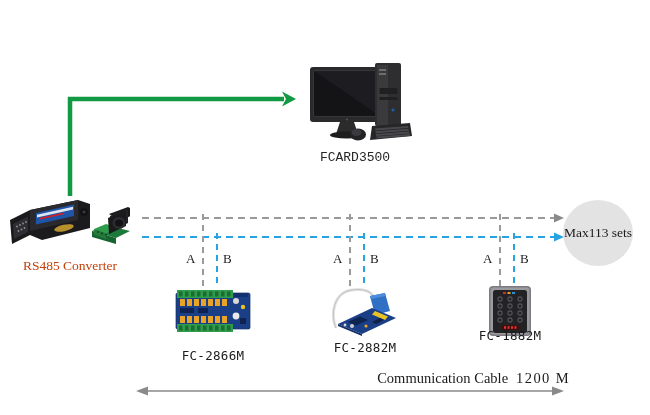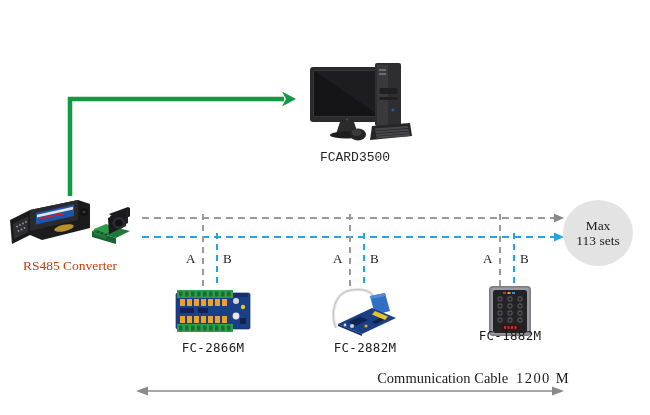--- a/index.html
+++ b/index.html
@@ -107,21 +107,21 @@
   
   .max-circle {
     position: absolute;
     left: 563px;
     top: 200px;
     width: 70px;
     height: 66px;
     border-radius: 50%;
     background: #e3e3e3;
     display: flex;
-    flex-direction: column;
+    flex-direction: row;
     align-items: center;
     justify-content: center;
     font-family: "Liberation Serif", serif;
     font-size: 13.5px;
     color: #1b1b1b;
     line-height: 1.12;
   }
 
   
   .device {
@@ -332,21 +332,21 @@
     </g>
 
     <rect x="8" y="21" width="14" height="5" fill="#0e2352"></rect>
     <rect x="26" y="21" width="10" height="5" fill="#0e2352"></rect>
     <circle cx="64" cy="14" r="3" fill="#d9d9d9"></circle>
     <circle cx="71" cy="20" r="2.2" fill="#e8c328"></circle>
     <circle cx="64" cy="29" r="3.4" fill="#e9e9e9"></circle>
     <rect x="68" y="31" width="6" height="6" fill="#0e2352"></rect>
     <rect x="62" y="6" width="14" height="4" fill="#12306d"></rect>
   </svg>
-  <div class="device-label" style="left:153px; top:340px; width:120px;">FC-2866M</div>
+  <div class="device-label" style="left:153px; top:348px; width:120px;">FC-2866M</div>
 
   <svg class="device" style="left:328px; top:284px; width:74px; height:52px;" viewBox="0 0 74 52">
 
     <path d="M8,44 C2,30 6,8 24,6 C40,4 46,10 46,16" stroke="#e3e3e3" stroke-width="3" fill="none"></path>
     <path d="M8,44 C2,30 6,8 24,6 C40,4 46,10 46,16" stroke="#b9b9b9" stroke-width="0.8" fill="none"></path>
 
     <path d="M42,12 L57,9 L62,27 L47,31 Z" fill="#2f6fc4"></path>
     <path d="M42,12 L57,9 L57.8,12 L42.8,15 Z" fill="#4f8ddc"></path>
 
     <path d="M10,40 L44,24 L68,34 L34,50 Z" fill="#1b3f86"></path>

